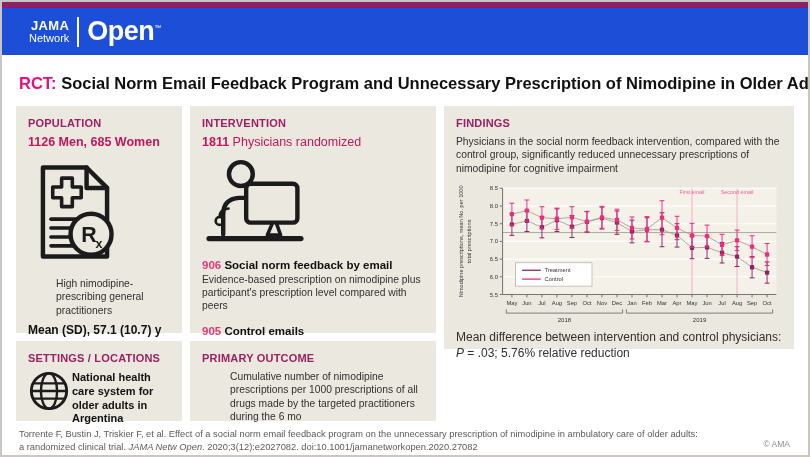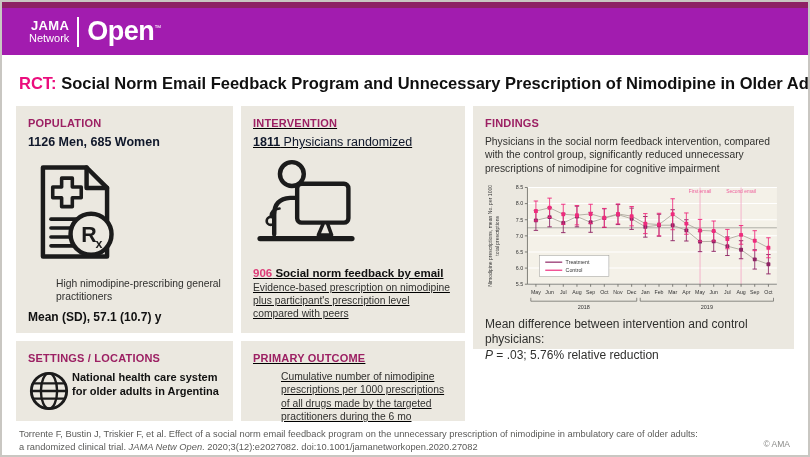--- a/index.html
+++ b/index.html
@@ -5,51 +5,51 @@
   * { box-sizing: border-box; }
   html,body { margin:0; padding:0; }
   body {
     width:810px; height:457px;
     font-family:"Liberation Sans", sans-serif;
     background:#ffffff;
     border:2px solid #c9c7c2;
     position:relative; overflow:hidden;
   }
   .topstrip { height:6px; background:#8d2164; }
-  .masthead { height:47px; background:#a21caf; display:flex; align-items:center; padding-left:27px; color:#fff; }
+  .masthead { height:47px; background:#1d4ed8; display:flex; align-items:center; padding-left:27px; color:#fff; }
   .logo-left { text-align:right; line-height:1.05; margin-right:8px; }
   .logo-jama { font-weight:bold; font-size:13px; letter-spacing:.4px; }
   .logo-network { font-size:11px; font-weight:normal; }
   .logo-bar { width:2px; height:30px; background:#fff; margin-right:8px; }
   .logo-open { font-size:27px; font-weight:bold; letter-spacing:-.5px; line-height:1; }
   .logo-tm { font-size:7px; vertical-align:super; font-weight:normal; }
 
   .titlebar { padding:19px 16px 13px 17px; white-space:nowrap; }
   .title-prefix { color:#eb0d7d; font-weight:bold; font-size:16.5px; }
   .title-text  { color:#101010; font-weight:bold; font-size:16.5px; }
 
   .main { display:flex; padding:0 14px; gap:8px; }
   .col { display:flex; flex-direction:column; gap:8px; }
-  .col1 { width:217px; } .col2 { width:224px;text-decoration:underline; } .col3 { flex:1; }
+  .col1 { width:166px; } .col2 { width:246px; } .col3 { flex:1; }
   .panel { background:#ebe8e0; padding:11px 12px; }
   .panel h2 { margin:0 0 6px 0; font-size:11px; color:#9c2063; letter-spacing:.2px; }
   .p-pop, .p-int { height:227px; }
   .p-set, .p-out { height:80px; }
   .p-find { height:243px; }
 
-  .lead { font-size:12.5px; font-weight:bold; color:#0f172a; }
+  .lead { font-size:12.5px; font-weight:bold; color:#be185d; }
   .lead .num { font-weight:bold; }
   .lead .rest { font-weight:normal; }
   .body-text { font-size:10.3px; color:#30302e; line-height:1.3;margin-left:28px; }
   .bold-note { font-size:12px; font-weight:bold; color:#111; margin-top:6px; }
 
   .pop-icon-wrap { margin:14px 0 12px 6px; }
   .int-icon-wrap { margin:10px 0 8px 0; }
 
-  .group { margin-top:16px; }
+  .group { margin-top:8px; }
   .group .g-num { color:#dd3c78; font-weight:bold; font-size:11.5px; }
   .group .g-label { color:#111; font-weight:bold; font-size:11.5px; }
   .group .g-desc { font-size:10.3px; color:#30302e; line-height:1.28; }
 
   .set-row { display:flex; gap:2px; align-items:flex-start; margin-top:4px; }
   .set-text { font-size:11px; font-weight:bold; color:#111; line-height:1.25; padding-top:1px; }
 
   .find-summary { font-size:10.3px; color:#30302e; line-height:1.3; margin-bottom:4px; }
   .find-stats { font-size:12px; color:#30302e; line-height:1.3; margin-top:2px; }
   .chart-wrap { width:100%; }

